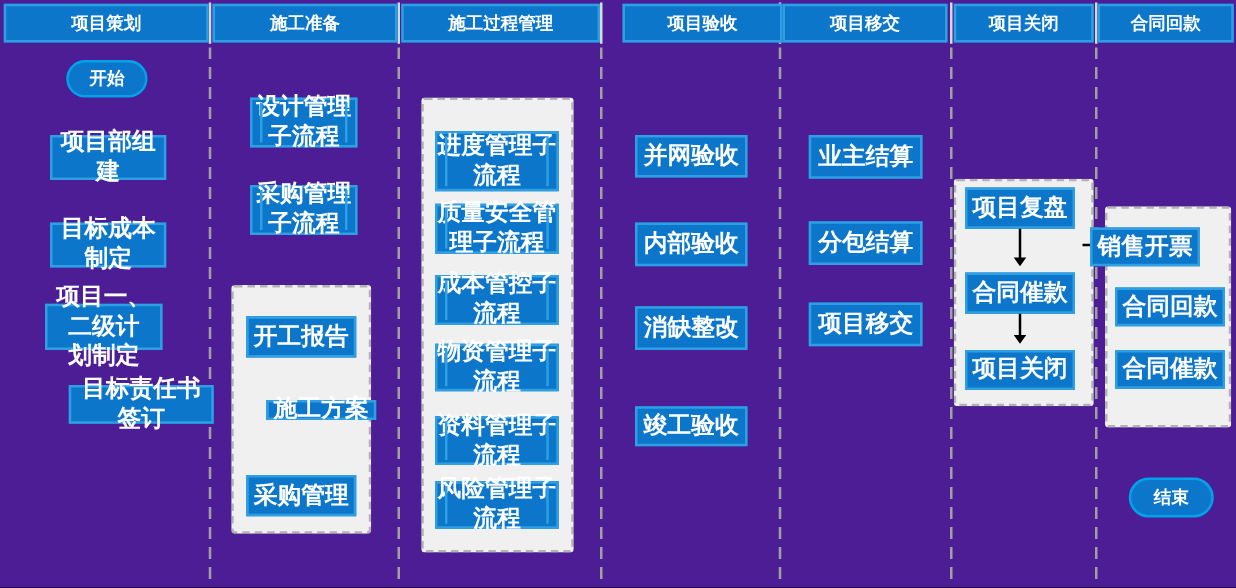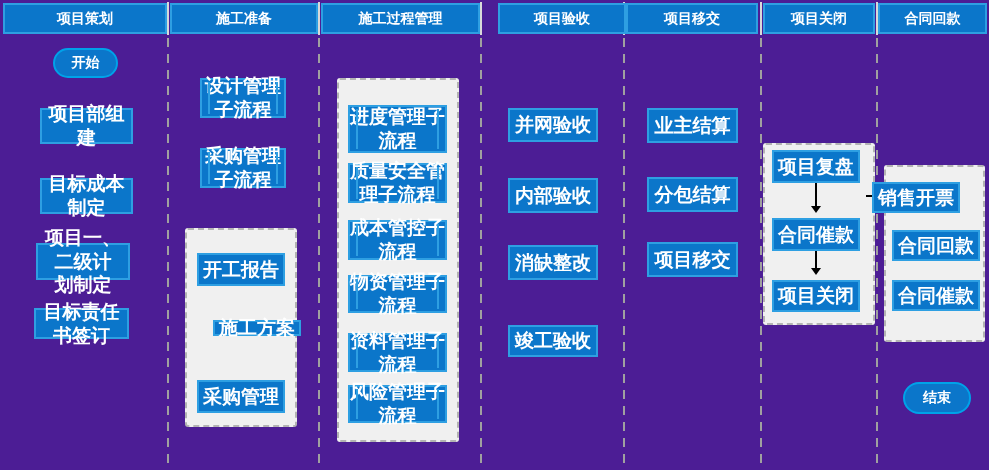--- a/index.html
+++ b/index.html
@@ -56,21 +56,21 @@
   <div class="hdr" style="left:498px;width:128px">项目验收</div>
   <div class="hdr" style="left:626px;width:132px">项目移交</div>
   <div class="hdr" style="left:763px;width:112px">项目关闭</div>
   <div class="hdr" style="left:878px;width:109px">合同回款</div>
 
   <div class="box pill" style="left:53px;top:48px;width:65px;height:30px">开始</div>
   <div class="box" style="left:40px;top:108px;width:93px;height:36px">项目部组建</div>
   <div class="box" style="left:40px;top:178px;width:93px;height:36px">目标成本制定</div>
   <div class="box" style="left:36px;top:243px;width:94px;height:37px">项目一、二级计
 划制定</div>
-  <div class="box" style="left:34px;top:308px;width:95px;height:31px">目标责任书签订</div>
+  <div class="box" style="left:55px;top:308px;width:116px;height:31px">目标责任书签订</div>
 
   <div class="box subp" style="left:200px;top:78px;width:86px;height:40px">设计管理
 子流程</div>
   <div class="box subp" style="left:200px;top:148px;width:86px;height:40px">采购管理
 子流程</div>
   <div class="grp" style="left:185px;top:228px;width:112px;height:199px"></div>
   <div class="box" style="left:197px;top:253px;width:88px;height:33px">开工报告</div>
   <div class="box" style="left:213px;top:320px;width:88px;height:16px">施工方案</div>
   <div class="box" style="left:197px;top:380px;width:88px;height:33px">采购管理</div>
 

